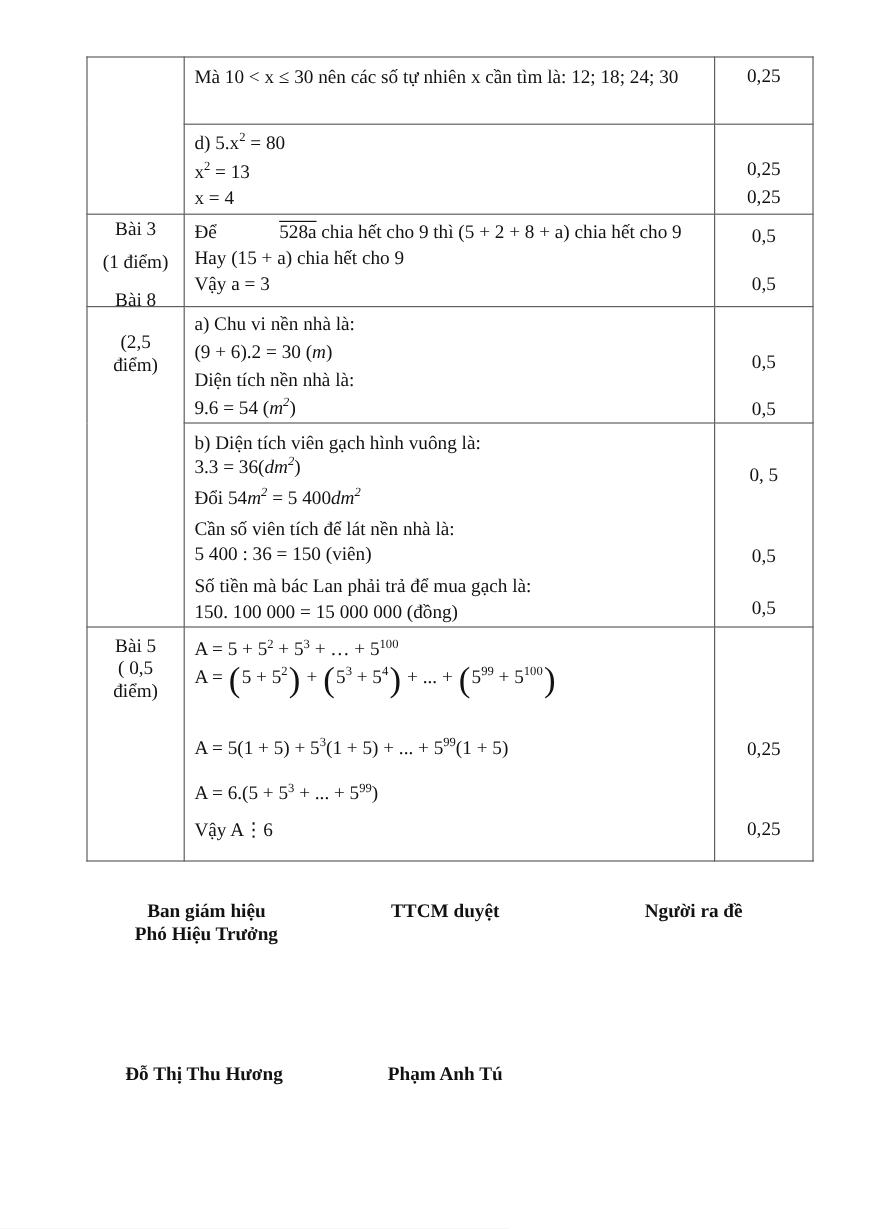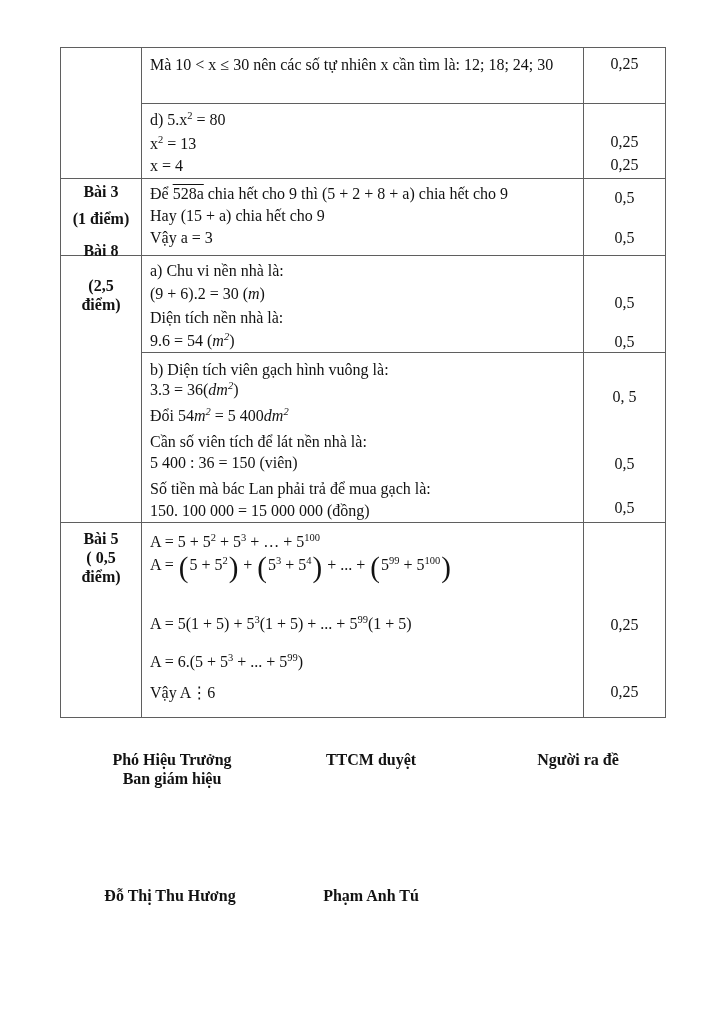--- a/index.html
+++ b/index.html
@@ -4,35 +4,35 @@
 <title>Đáp án</title>
 <style>
   html,body{margin:0;padding:0;background:#e8e8e8;}
   .page{
     position:relative;width:725px;height:1024px;margin:0 auto;
     background:#ffffff;color:#121212;
     font-family:"Liberation Serif","DejaVu Serif",serif;
     font-size:16px;overflow:hidden;
   }
   table.answer-table{
-    position:absolute;left:60px;top:47px;
+    position:absolute;left:72px;top:47px;
     border-collapse:collapse;table-layout:fixed;width:605px;
   }
   table.answer-table td{
     border:1px solid #5f5f5f;padding:0;vertical-align:top;position:relative;
   }
-  td.lbl{text-align:center;font-weight:bold;vertical-align:middle;}
+  td.lbl{text-align:center;font-weight:normal;vertical-align:middle;}
   .lbl-wrap{position:relative;line-height:19px;}
   .lbl-line{white-space:nowrap;}
   .line-abs{position:absolute;left:8px;white-space:nowrap;line-height:20px;}
   .line-flow{padding:5px 5px 0 8px;line-height:23px;max-width:426px;}
   .score{position:absolute;left:0;width:100%;text-align:center;line-height:20px;}
   sup{font-size:10.5px;line-height:0;}
   i{font-style:italic;}
-  .ol{text-decoration:overline;}
+  .ol{text-decoration:overline;margin-left:48px;}
   .bp{font-size:29px;font-weight:300;vertical-align:-7px;padding:0 1px;line-height:20px;}
   .sig{position:absolute;text-align:center;font-weight:bold;line-height:19px;}
   .sig div{white-space:nowrap;}
 </style>
 </head>
 <body>
 
 <div class="page">
 
   <table class="answer-table">
@@ -137,22 +137,22 @@
       </td>
       <td>
         <div class="score" style="top:92px">0,25</div>
         <div class="score" style="top:159px">0,25</div>
       </td>
     </tr>
   </tbody>
     </table>
 
   <div class="sig" style="left:87px;top:750px;width:170px">
+    <div>Ban giám hiệu</div>
     <div>Phó Hiệu Trưởng</div>
-    <div>Ban giám hiệu</div>
   </div>
   <div class="sig" style="left:296px;top:750px;width:150px">
     <div>TTCM duyệt</div>
   </div>
   <div class="sig" style="left:503px;top:750px;width:150px">
     <div>Người ra đề</div>
   </div>
 
   <div class="sig" style="left:291px;top:886px;width:160px">
     <div>Phạm Anh Tú</div>

